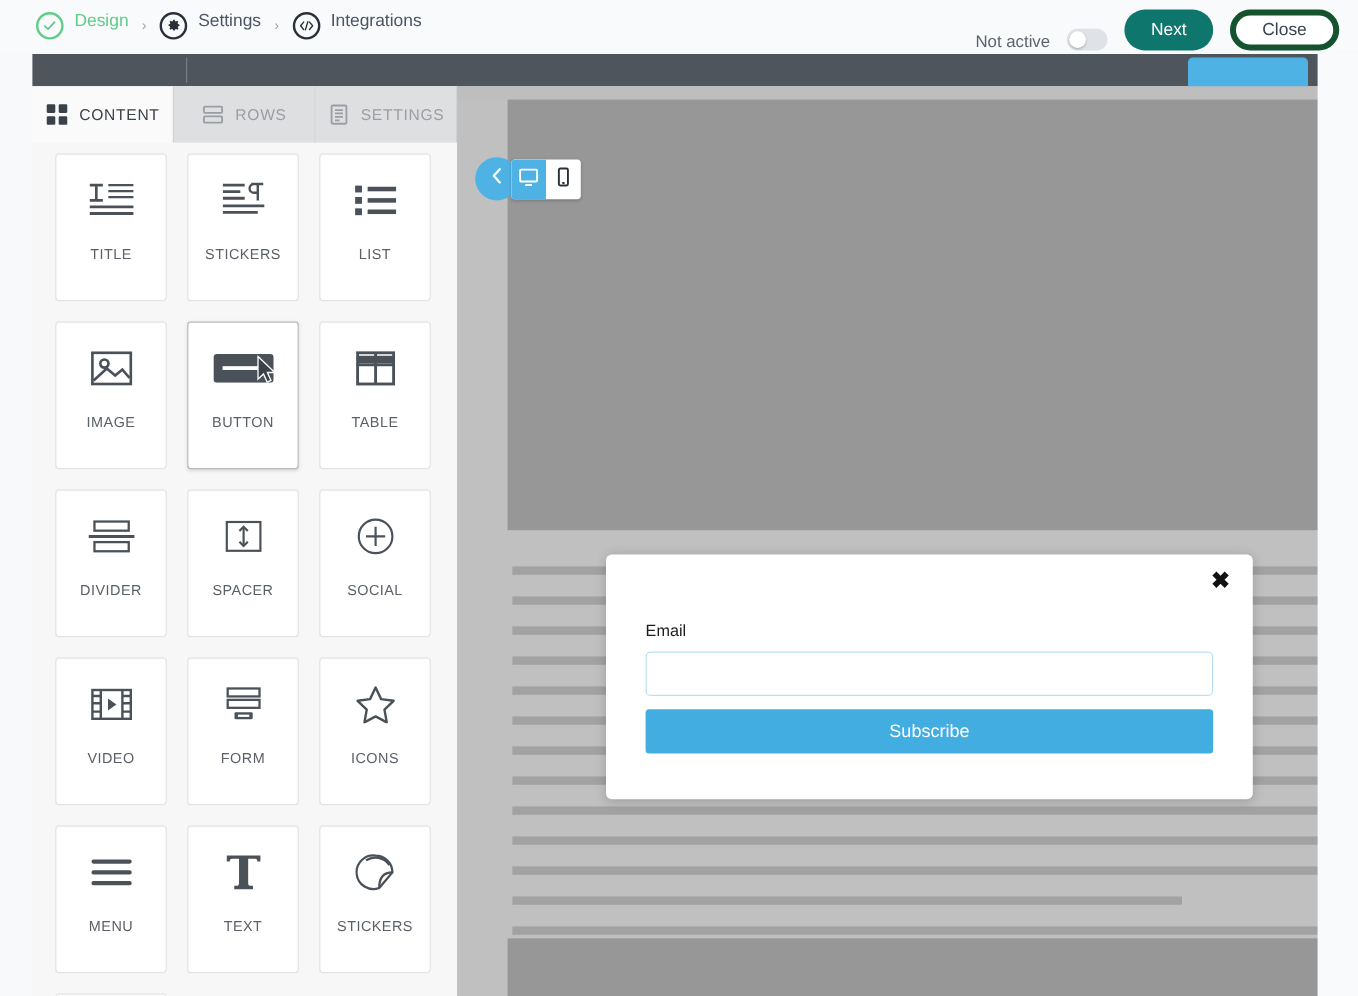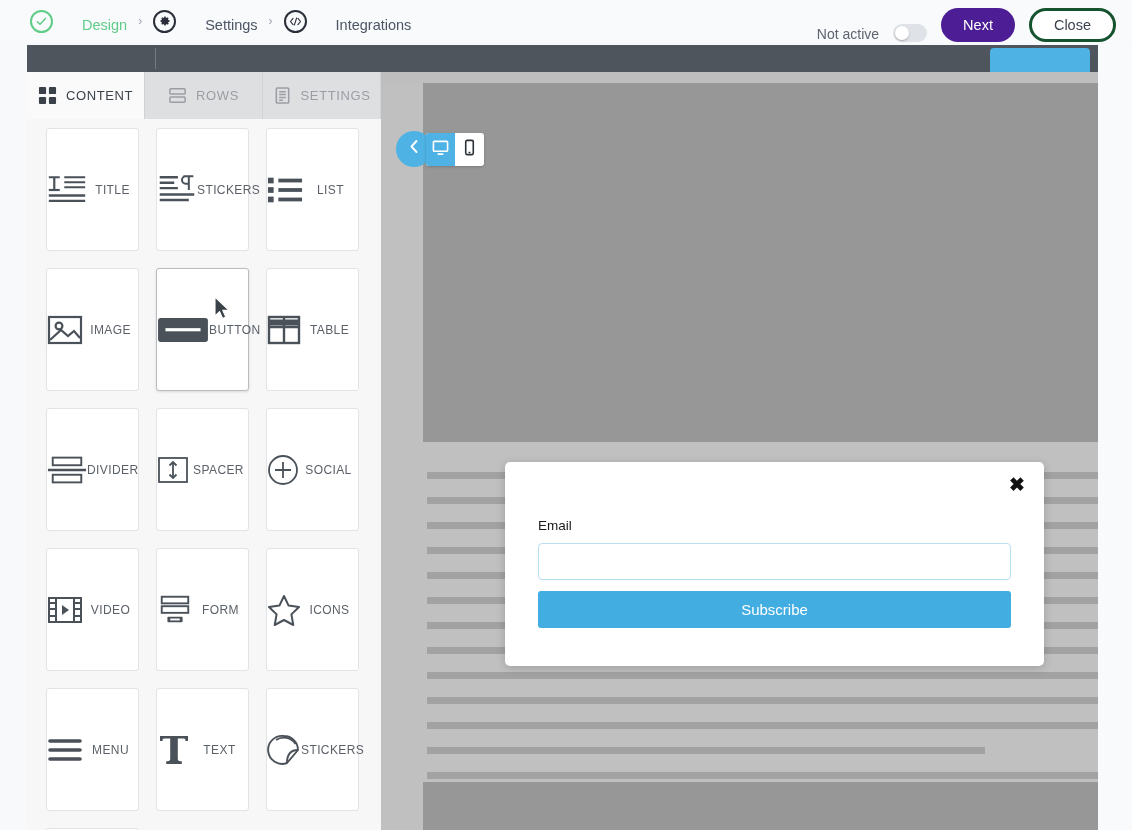--- a/index.html
+++ b/index.html
@@ -11,21 +11,21 @@
   }
   #root { position: relative; width: 1132px; height: 830px; }
 
   
   .header {
     position: absolute; left: 0; top: 0; width: 1132px; height: 42px;
     background: #f8fafc;
     display: flex; align-items: center;
   }
   .breadcrumb { display: flex; align-items: center; margin-left: 30px; }
-  .bc-item { display: flex; align-items: flex-end; gap: 20px; }
+  .bc-item { display: flex; align-items: flex-start; }
   .bc-icon {
     width: 23px; height: 23px; border-radius: 50%;
     border: 2px solid #5fcc87;
     display: flex; align-items: center; justify-content: center;
     color: #5fcc87; font-size: 12px; line-height: 1;
   }
   .bc-icon.dark { border-color: #2b2f3a; color: #2b2f3a; }
   .bc-label { font-size: 14.5px; margin-left: 9px; color: #4b5563; }
   .bc-label.green { color: #5fcc87; }
   .bc-sep { margin: 0 11px; color: #9aa3b0; font-size: 12px; }
@@ -38,26 +38,26 @@
   .toggle {
     width: 34px; height: 18px; border-radius: 9px; background: #dfe3e8;
     position: relative; flex: none;
   }
   .toggle .knob {
     position: absolute; left: 2px; top: 2px; width: 14px; height: 14px;
     border-radius: 50%; background: #fff;
     box-shadow: 0 1px 2px rgba(0,0,0,.25);
   }
   .btn-next {
-    background: #4c1d95; color: #fff; border: none; border-radius: 17px;
+    background: #0f766e; color: #fff; border: none; border-radius: 17px;
     height: 34px; padding: 0 22px; font-size: 14.5px; cursor: pointer;
     font-family: inherit;
   }
   .btn-close {
-    background: #fff; color: #3a4250; border: 3px solid #14532d;
+    background: #fff; color: #3a4250; border: 5px solid #14532d;
     border-radius: 17px; height: 34px; padding: 0 22px; font-size: 14.5px;
     cursor: pointer; font-family: inherit;
   }
 
   
   .app { position: absolute; left: 27px; top: 45px; width: 1079px; height: 785px; }
 
   
   .dark-strip {
     position: absolute; left: 0; top: 0; width: 1079px; height: 27px;
@@ -86,21 +86,21 @@
   .tab.active { background: #fafafa; color: #3b4149; }
   .tab svg { display: block; }
 
   .blocks {
     position: absolute; left: 0; top: 47px; width: 354px; height: 711px;
     overflow: hidden; background: #f7f7f8;
   }
   .blocks-inner { padding: 9px 19px 0 19px; display: flex; flex-wrap: wrap; gap: 17px; }
   .block {
     width: 93px; height: 123px; background: #fff; border: 1px solid #e2e3e5;
-    border-radius: 3px; display: flex; flex-direction: row;
+    border-radius: 3px; display: flex; flex-direction: column;
     align-items: center; cursor: pointer;
   }
   .block.sel { border-color: #b9bcc0; box-shadow: 0 1px 3px rgba(0,0,0,.12); }
   .block .bico {
     height: 76px; display: flex; align-items: center; justify-content: center;
     color: #4a5159;
   }
   .block .blabel {
     font-size: 12px; color: #5b6168; letter-spacing: .4px; text-align: center;
     line-height: 14px; width: 80px;

